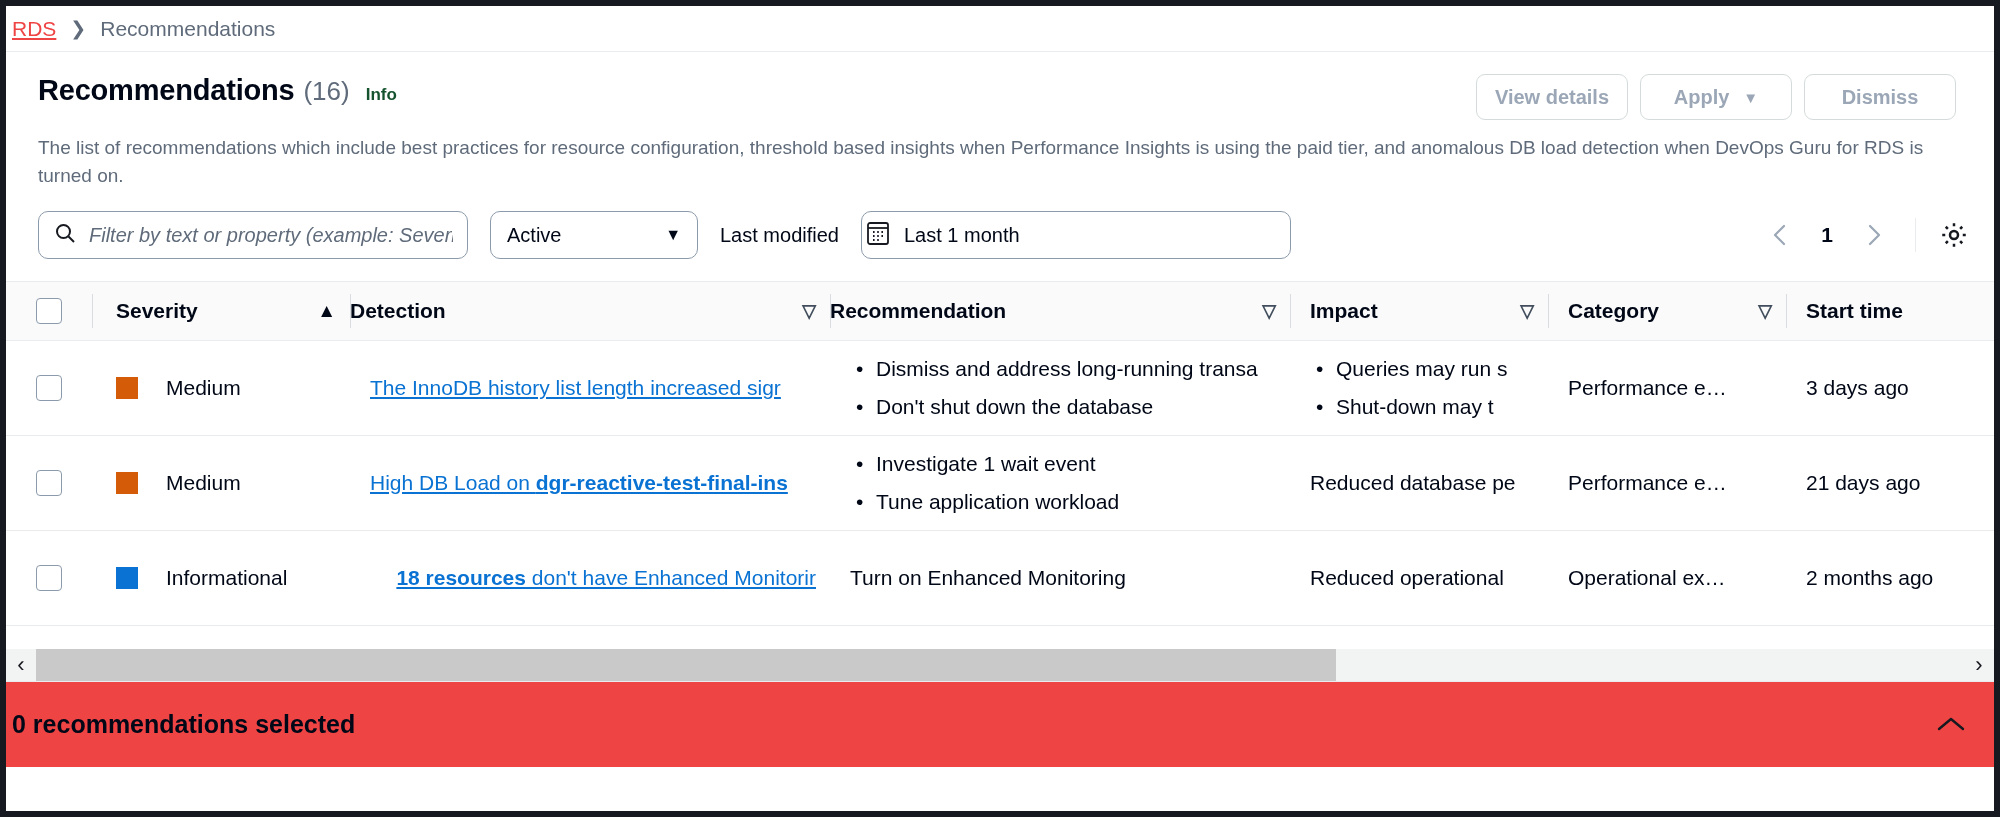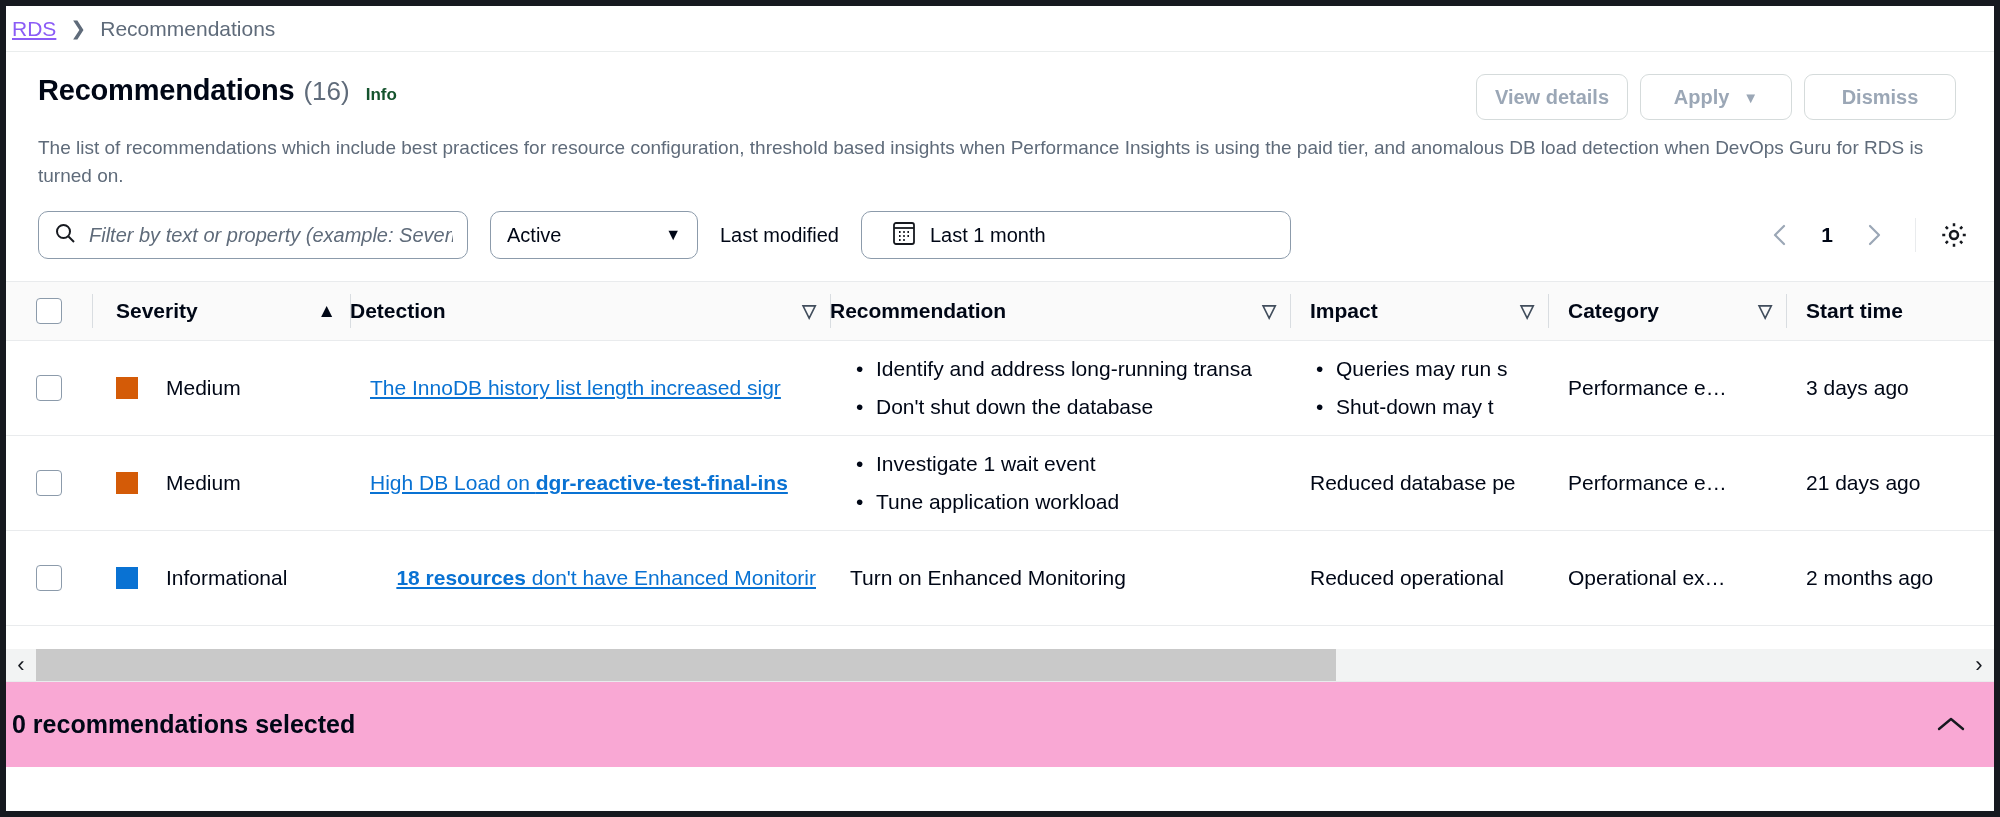--- a/index.html
+++ b/index.html
@@ -23,21 +23,21 @@
   
   .breadcrumb {
     height: 46px;
     display: flex; align-items: center;
     padding-left: 6px;
     background: #ffffff;
     font-size: 21px;
     border-bottom: 1px solid #eaeded;
   }
   .crumb-link {
-    color: #8b5cf6;
+    color: #ef4444;
     text-decoration: underline;
     cursor: pointer;
   }
   .crumb-sep {
     color: #5f6b7a;
     margin: 0 14px;
     font-size: 19px;
   }
   .crumb-current { color: #5f6b7a; }
 
@@ -142,21 +142,21 @@
   .select-box .caret { font-size: 16px; color: #000716; }
 
   .lm-label { font-size: 20px; color: #000716; }
 
   .date-box {
     width: 430px; height: 48px;
     border: 1px solid #8c9bab;
     border-radius: 10px;
     background: #ffffff;
     display: flex; align-items: center;
-    padding: 0 30px;
+    padding: 0 4px;
     gap: 14px;
     font-size: 20px;
     color: #000716;
     cursor: pointer;
   }
 
   .pager {
     margin-left: auto;
     display: flex; align-items: center;
     gap: 4px;
@@ -295,21 +295,21 @@
     cursor: pointer;
   }
 
   
   .footer {
     height: 86px;
     border-top: 1px solid #e9ebed;
     display: flex; align-items: center;
     justify-content: space-between;
     padding: 0 26px 0 6px;
-    background: #f9a8d4;
+    background: #ef4444;
   }
   .footer-text {
     font-size: 25px;
     font-weight: bold;
     color: #000716;
   }
   .footer-collapse { cursor: pointer; display: flex; align-items: center; }
 </style>
 </head>
 <body>
@@ -482,21 +482,21 @@
               </div>
             </td>
             <td>
               <div class="cell-pad" style="padding-left:20px;">
                 <span class="dlink">The InnoDB history list length increased sigr</span>
               </div>
             </td>
             <td>
               <div class="cell-pad" style="padding-left:20px;">
                 <ul class="bullets">
-                  <li>Identify and address long-running transa</li>
+                  <li>Dismiss and address long-running transa</li>
                   <li>Don't shut down the database</li>
                 </ul>
               </div>
             </td>
             <td>
               <div class="cell-pad" style="padding-left:20px;">
                 <ul class="bullets">
                   <li>Queries may run s</li>
                   <li>Shut-down may t</li>
                 </ul>

